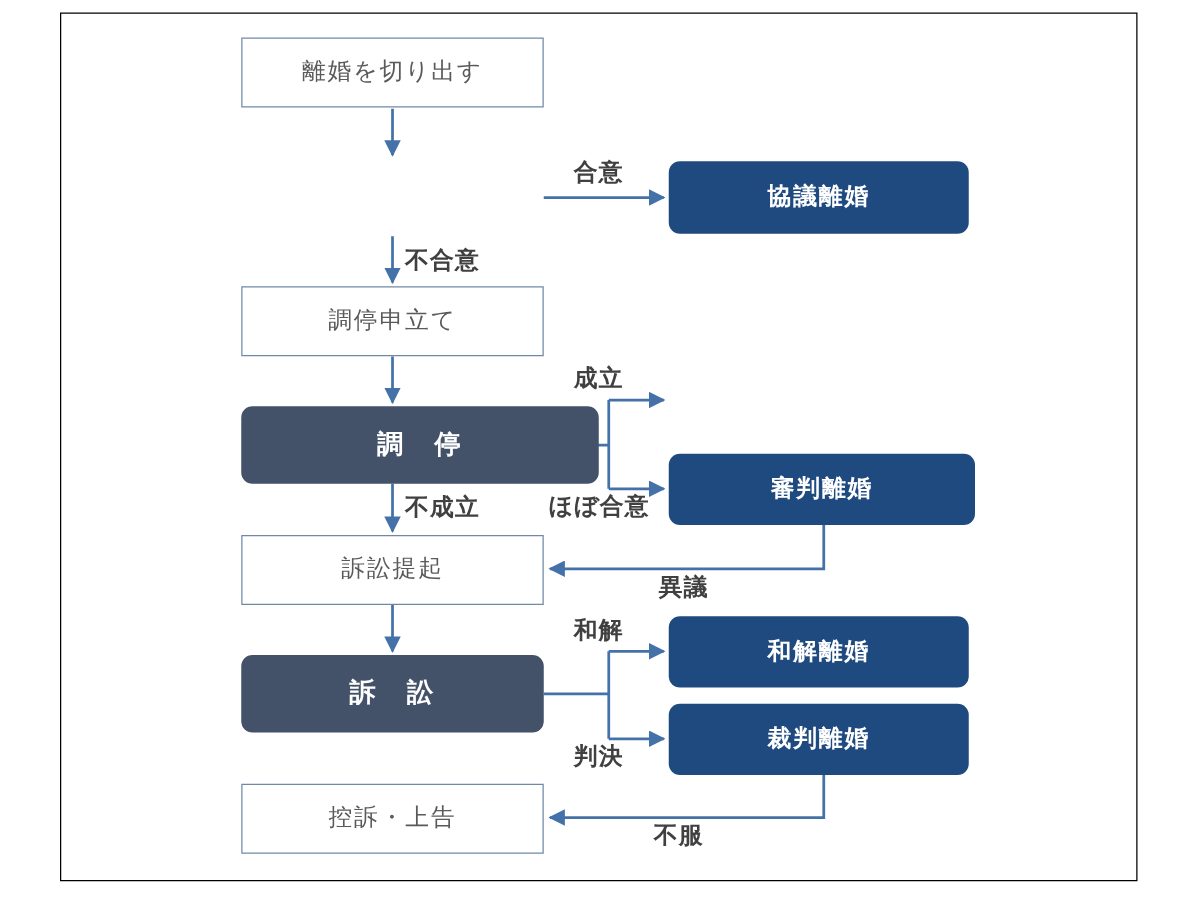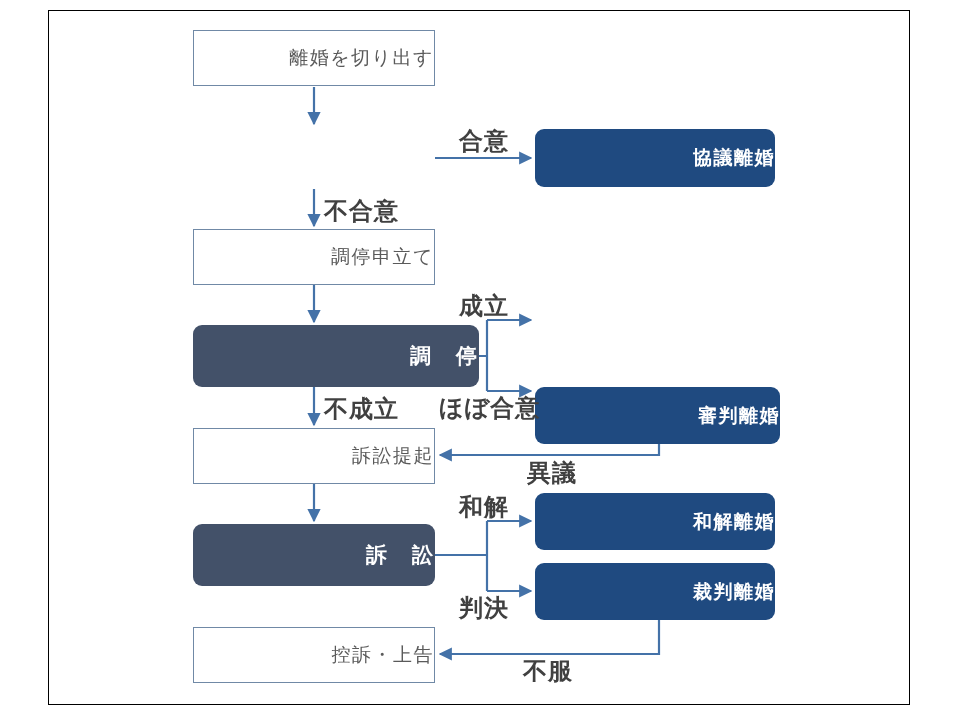--- a/index.html
+++ b/index.html
@@ -40,21 +40,21 @@
     width: 960px;
     height: 720px;
     pointer-events: none;
   }
 
   .node {
     position: absolute;
     box-sizing: border-box;
     display: flex;
     align-items: center;
-    justify-content: flex-end;
+    justify-content: center;
     text-align: center;
     line-height: 1.15;
   }
 
   
   .node.step {
     background: #ffffff;
     border: 1.2px solid #7089a6;
     color: #5a5a5a;
     font-size: 19px;
@@ -78,21 +78,21 @@
     border-radius: 9px;
     color: #ffffff;
     font-size: 19px;
     font-weight: 700;
     letter-spacing: 1.5px;
   }
 
   .edge-label {
     position: absolute;
     color: #404040;
-    font-size: 24px;
+    font-size: 19px;
     font-weight: 700;
     letter-spacing: 1px;
     white-space: nowrap;
   }
 </style>
 </head>
 <body>
 
 <div id="canvas">
 
@@ -157,21 +157,21 @@
 
   <div class="node step" style="left:193px; top:627px; width:242px; height:56px;">
     <span>控訴・上告</span>
   </div>
 
   <div class="node outcome" style="left:535px; top:129px; width:240px; height:58px;">
     <span>協議離婚</span>
   </div>
 
 
-  <div class="node outcome" style="left:535px; top:363px; width:245px; height:57px;margin-top:24px;">
+  <div class="node outcome" style="left:535px; top:363px; width:245px; height:57px;">
     <span>審判離婚</span>
   </div>
 
   <div class="node outcome" style="left:535px; top:493px; width:240px; height:57px;">
     <span>和解離婚</span>
   </div>
 
   <div class="node outcome" style="left:535px; top:563px; width:240px; height:57px;">
     <span>裁判離婚</span>
   </div>

